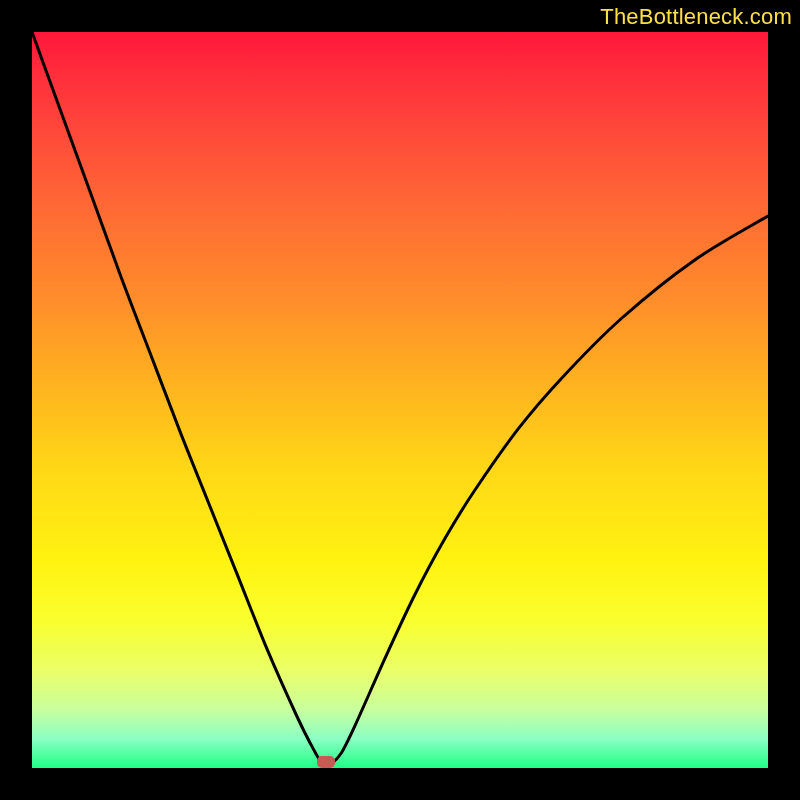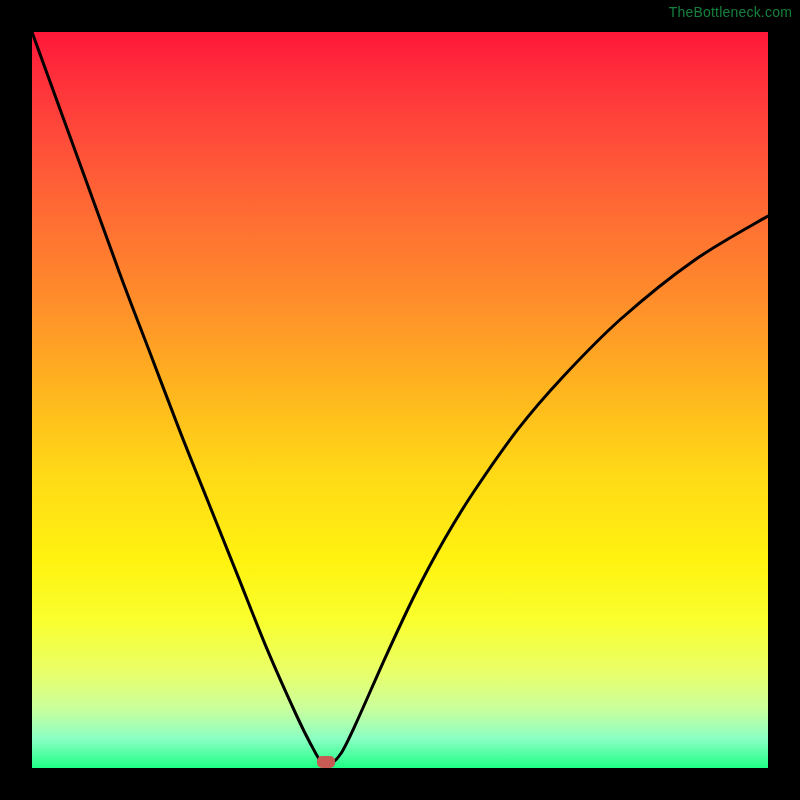--- a/index.html
+++ b/index.html
@@ -1,17 +1,17 @@
 <!DOCTYPE html>
 <html><head>
 <meta charset="utf-8">
 <style>
   html,body{margin:0;padding:0;width:800px;height:800px;overflow:hidden;background:#000;font-family:Arial,Helvetica,sans-serif}
   .outer{position:relative;width:800px;height:800px;background:#000}
-  .watermark{position:absolute;top:4px;right:8px;color:#15803d;font-size:14px;font-weight:400;letter-spacing:.2px;user-select:none}
+  .watermark{position:absolute;top:4px;right:8px;color:#fde047;font-size:22px;font-weight:400;letter-spacing:.2px;user-select:none}
   .plot{position:absolute;left:32px;top:32px;width:736px;height:736px;overflow:hidden}
   .grad{position:absolute;inset:0;
     background:linear-gradient(to bottom,
       #ff173a 0%,
       #ff2f3b 6%,
       #ff4a3a 14%,
       #ff6a34 24%,
       #ff8c2b 36%,
       #ffb31f 48%,
       #ffd916 60%,

